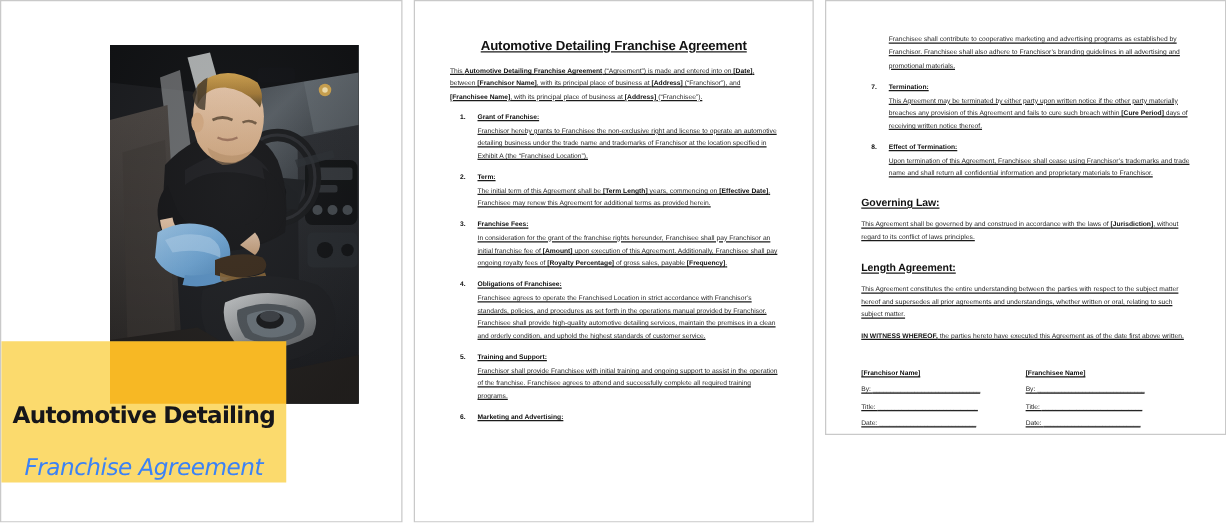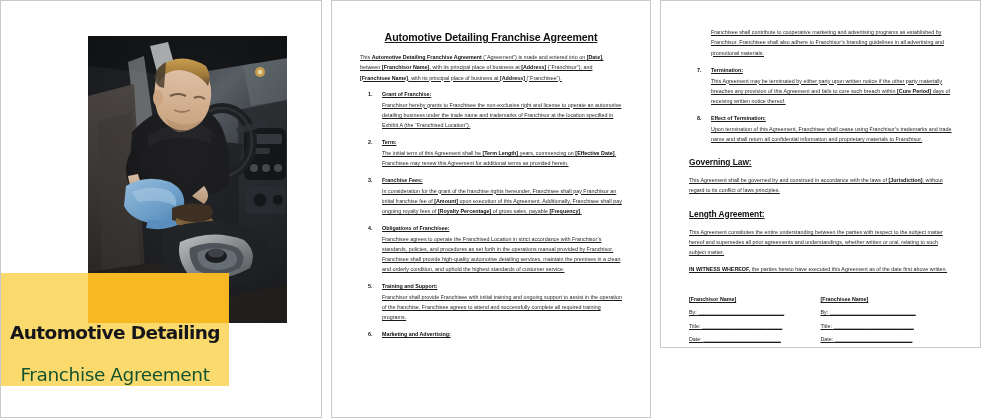--- a/index.html
+++ b/index.html
@@ -82,24 +82,25 @@
     letter-spacing: -0.6px;
     color: #16161a;
     line-height: 1.12;
     white-space: nowrap;
   }
   .cover-title-sub {
     font-family: "DejaVu Sans", sans-serif;
     font-weight: 400;
     font-size: 18.5px;
     letter-spacing: -0.4px;
-    color: #14532d;
+    color: #3b82f6;
     line-height: 1.18;
     white-space: nowrap;
     margin-top: 16px;
+    font-style: italic;
   }
 
   
   .sheet {
     position: absolute;
     left: 0; top: 0; right: 0; bottom: 0;
     padding: 26px 28px 20px 28px;
     box-sizing: border-box;
     color: #1b1b1b;
     text-decoration: underline;

